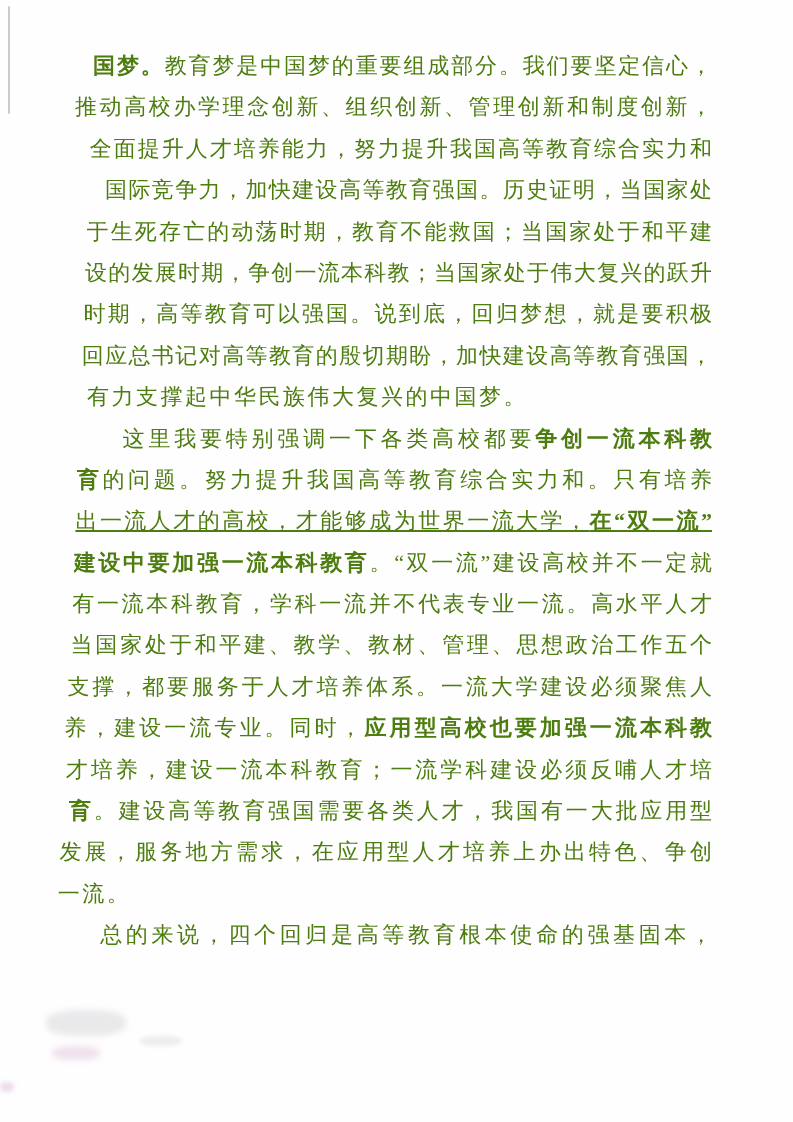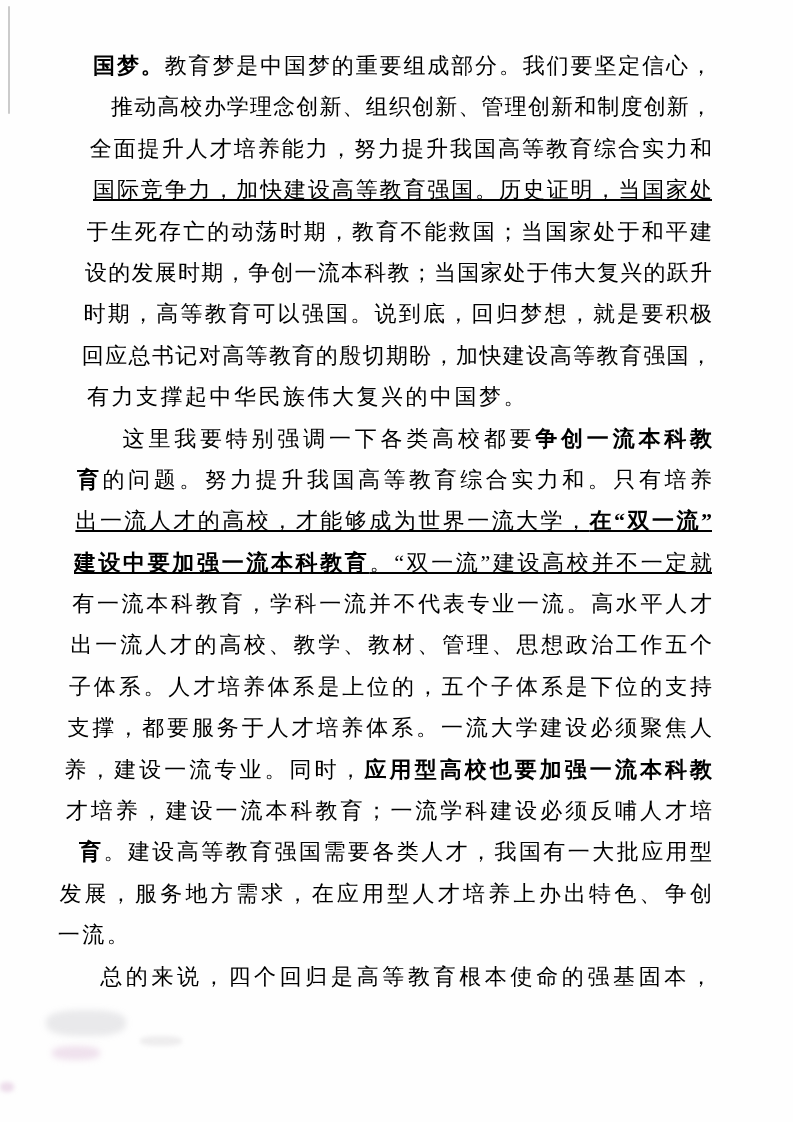--- a/index.html
+++ b/index.html
@@ -7,21 +7,21 @@
     padding: 0;
     background: #ffffff;
   }
   .page {
     position: relative;
     width: 793px;
     height: 1122px;
     background: #fefefe;
     overflow: hidden;
     font-family: "Liberation Serif", "DejaVu Serif", serif;
-    color: #000000;
+    color: #4d7c0f;
   }
   .content {
     position: absolute;
     left: 56px;
     top: 45px;
     width: 656px;
   }
   .line {
     height: 41.4px;
     line-height: 41.4px;
@@ -96,36 +96,35 @@
 <body>
 
 <div class="page">
   <div class="artifact edge-line"></div>
   <div class="artifact smudge-ghost"></div>
   <div class="artifact smudge-ghost2"></div>
   <div class="artifact smudge-pink"></div>
   <div class="artifact smudge-pink2"></div>
   <div class="content">
       <div class="line" style="margin-left: 37px;"><span class="run bold">国梦。</span><span class="run">教育梦是中国梦的重要组成部分。我们要坚定信心，</span></div>
-      <div class="line" style="margin-left: 55px;"><span class="run">推动高校办学理念创新、组织创新、管理创新和制度创新，</span></div>
+      <div class="line" style="margin-left: 19px;"><span class="run">推动高校办学理念创新、组织创新、管理创新和制度创新，</span></div>
       <div class="line" style="margin-left: 33.8px;"><span class="run">全面提升人才培养能力，努力提升我国高等教育综合实力和</span></div>
-      <div class="line" style="margin-left: 37px; text-decoration: underline;"><span class="run">国际竞争力，加快建设高等教育强国。历史证明，当国家处</span></div>
+      <div class="line" style="margin-left: 49px;"><span class="run">国际竞争力，加快建设高等教育强国。历史证明，当国家处</span></div>
       <div class="line" style="margin-left: 30.6px;"><span class="run">于生死存亡的动荡时期，教育不能救国；当国家处于和平建</span></div>
       <div class="line" style="margin-left: 29px;"><span class="run">设的发展时期，争创一流本科教；当国家处于伟大复兴的跃升</span></div>
       <div class="line" style="margin-left: 27.4px;"><span class="run">时期，高等教育可以强国。说到底，回归梦想，就是要积极</span></div>
       <div class="line" style="margin-left: 25.8px;"><span class="run">回应总书记对高等教育的殷切期盼，加快建设高等教育强国，</span></div>
       <div class="line nojust" style="margin-left: 31px;"><span class="run">有力支撑起中华民族伟大复兴的中国梦。</span></div>
       <div class="line indent" style="margin-left: 22.6px;"><span class="run">这里我要特别强调一下各类高校都要</span><span class="run bold">争创一流本科教</span></div>
       <div class="line" style="margin-left: 21px;"><span class="run bold">育</span><span class="run">的问题。努力提升我国高等教育综合实力和。只有培养</span></div>
       <div class="line" style="margin-left: 19.4px; text-decoration: underline;"><span class="run">出一流人才的高校，才能够成为世界一流大学，</span><span class="run bold">在“双一流”</span></div>
-      <div class="line" style="margin-left: 17.8px; text-decoration: underline;"><span class="run bold">建设中要加强一流本科教育</span><span class="run">。“双一流”建设高校并不一定就</span></div>
+      <div class="line" style="margin-left: 17.8px;"><span class="run bold">建设中要加强一流本科教育</span><span class="run">。“双一流”建设高校并不一定就</span></div>
       <div class="line" style="margin-left: 16.2px;"><span class="run">有一流本科教育，学科一流并不代表专业一流。高水平人才</span></div>
-      <div class="line" style="margin-left: 14.6px;"><span class="run">出一流人才的高校、教学、教材、管理、思想政治工作五个</span></div>
-      <div class="line" style="margin-left: 13px;"><span class="run">子体系。人才培养体系是上位的，五个子体系是下位的支持</span></div>
+      <div class="line" style="margin-left: 14.6px;"><span class="run">当国家处于和平建、教学、教材、管理、思想政治工作五个</span></div>
       <div class="line" style="margin-left: 11.4px;"><span class="run">支撑，都要服务于人才培养体系。一流大学建设必须聚焦人</span></div>
       <div class="line" style="margin-left: 8.2px;"><span class="run">养，建设一流专业。同时，</span><span class="run bold">应用型高校也要加强一流本科教</span></div>
       <div class="line" style="margin-left: 9.8px;"><span class="run">才培养，建设一流本科教育；一流学科建设必须反哺人才培</span></div>
-      <div class="line" style="margin-left: 23px;"><span class="run bold">育</span><span class="run">。建设高等教育强国需要各类人才，我国有一大批应用型</span></div>
+      <div class="line" style="margin-left: 13px;"><span class="run bold">育</span><span class="run">。建设高等教育强国需要各类人才，我国有一大批应用型</span></div>
       <div class="line" style="margin-left: 3.4px;"><span class="run">发展，服务地方需求，在应用型人才培养上办出特色、争创</span></div>
       <div class="line nojust" style="margin-left: 1.8px;"><span class="run">一流。</span></div>
       <div class="line indent" style="margin-left: 0.2px;"><span class="run">总的来说，四个回归是高等教育根本使命的强基固本，</span></div>
     </div>
 </div>
 
 </body></html>

